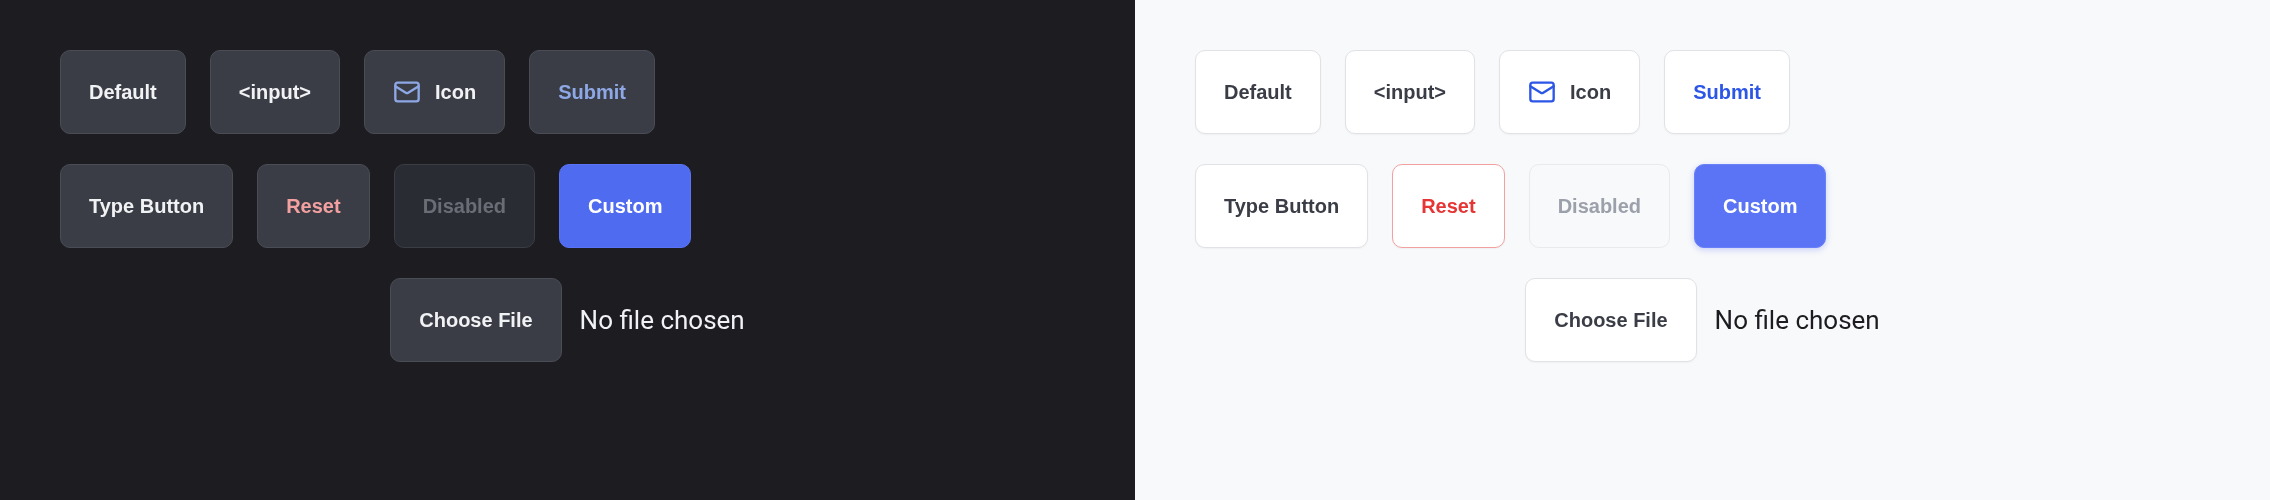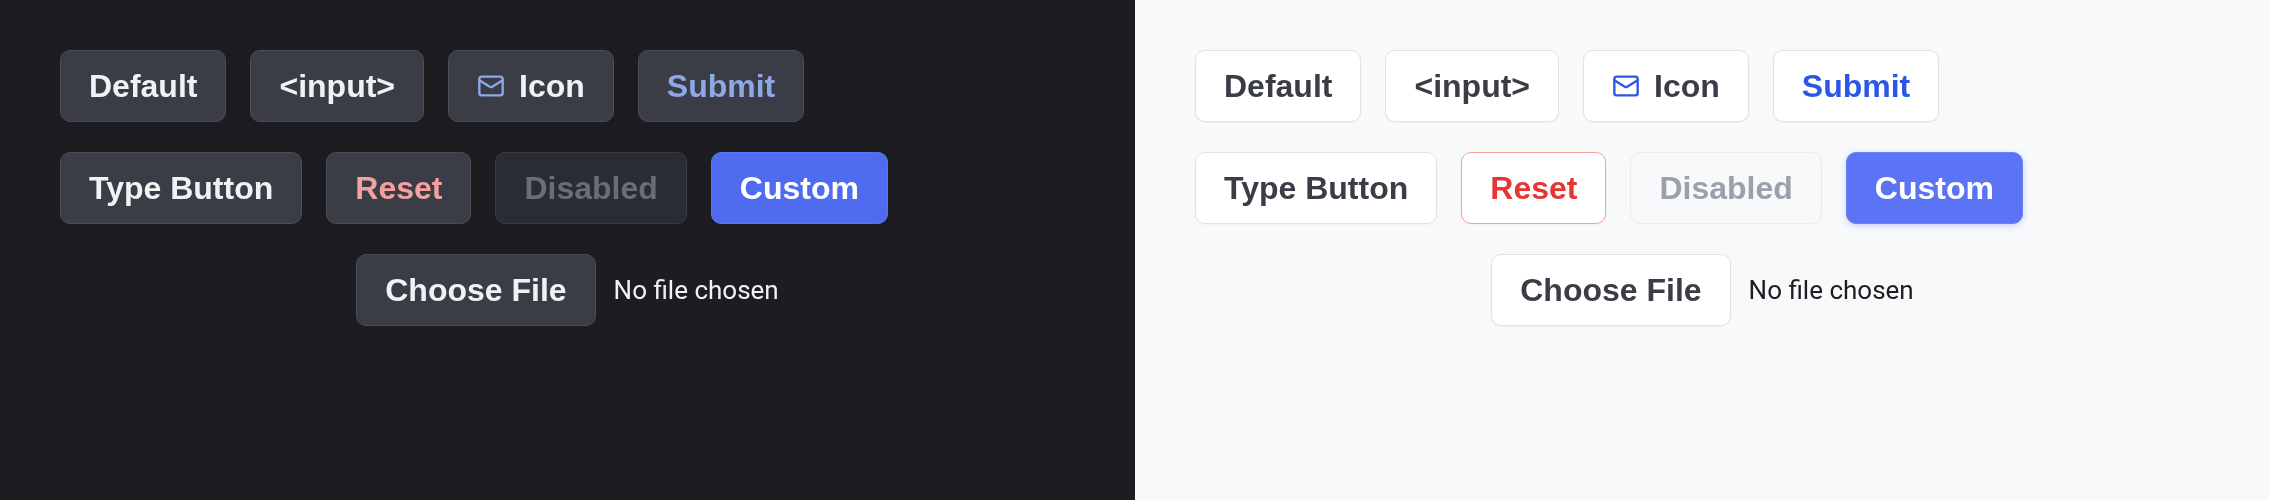--- a/index.html
+++ b/index.html
@@ -33,24 +33,24 @@
       align-items: center;
     }
     .row.center {
       justify-content: center;
     }
     .btn {
       display: inline-flex;
       align-items: center;
       justify-content: center;
       gap: 14px;
-      height: 72px;
+      height: 84px;
       padding: 0 28px;
       border-radius: 10px;
-      font-size: 32px;
+      font-size: 20px;
       font-weight: 700;
       cursor: pointer;
       border: 1px solid transparent;
       white-space: nowrap;
     }
     
     .dark .btn.default {
       background: #3a3d46;
       color: #f1f2f4;
       border-color: #4a4d56;

